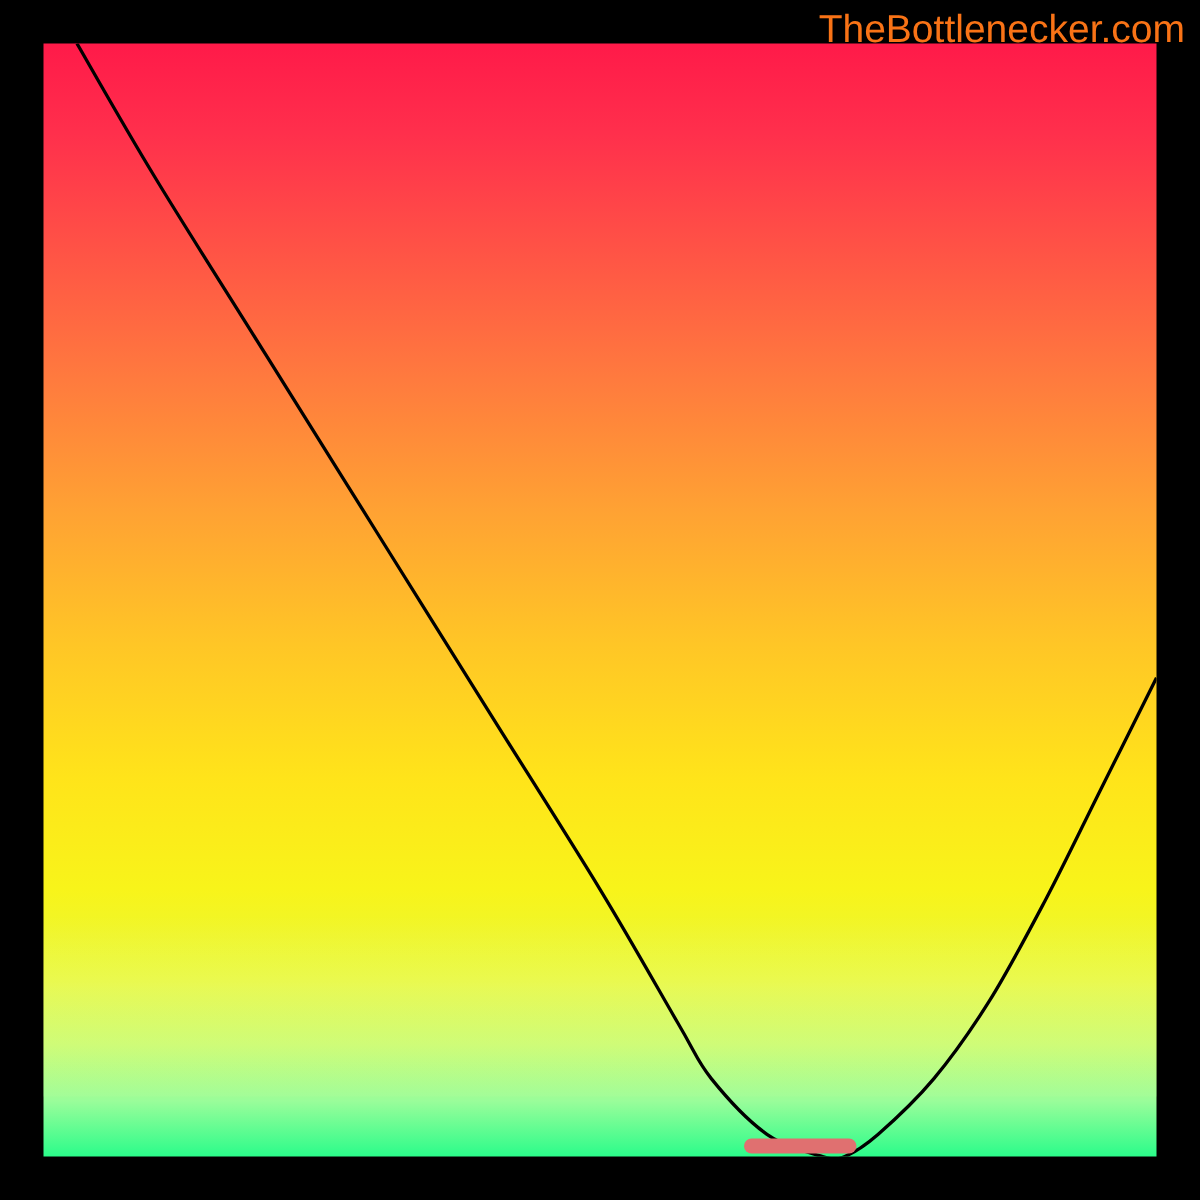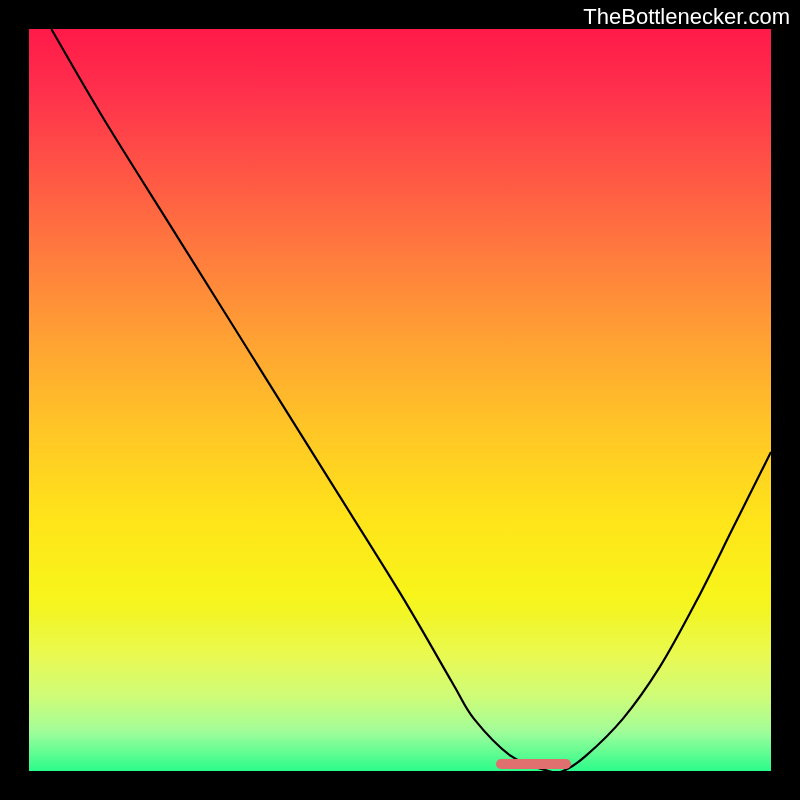--- a/index.html
+++ b/index.html
@@ -1,17 +1,17 @@
 <!DOCTYPE html>
 <html><head>
 <meta charset="utf-8">
 <style>
   * { margin: 0; padding: 0; box-sizing: border-box; }
   body { width: 800px; height: 800px; background: #000; font-family: Arial, sans-serif; position: relative; overflow: hidden; }
-  .watermark { position: absolute; top: 4px; right: 10px; color: #ffffff; font-size: 22px; font-weight: 500; z-index: 10; }
+  .watermark { position: absolute; top: 4px; right: 10px; color: #f97316; font-size: 26px; font-weight: 500; z-index: 10; }
   .plot-area { position: absolute; left: 29px; top: 29px; width: 742px; height: 742px; }
   .gradient-bg { position: absolute; inset: 0; background: linear-gradient(to bottom,
       #ff1a49 0%,
       #ff2f4c 8%,
       #ff5146 18%,
       #ff7a3e 30%,
       #ffa233 42%,
       #ffc626 54%,
       #ffe41a 66%,
       #f8f41a 76%,

